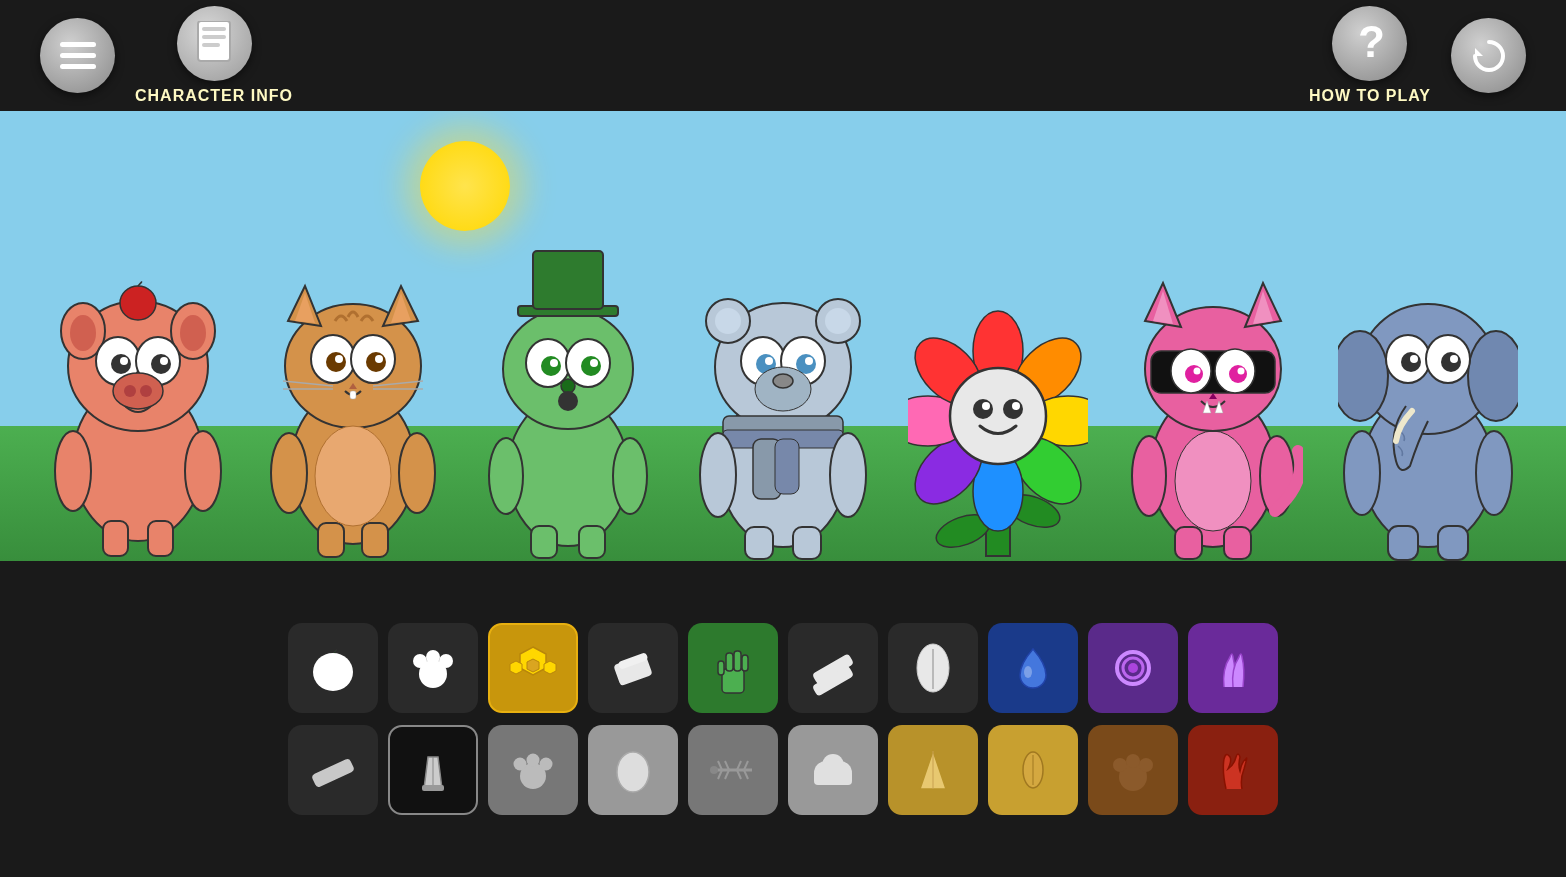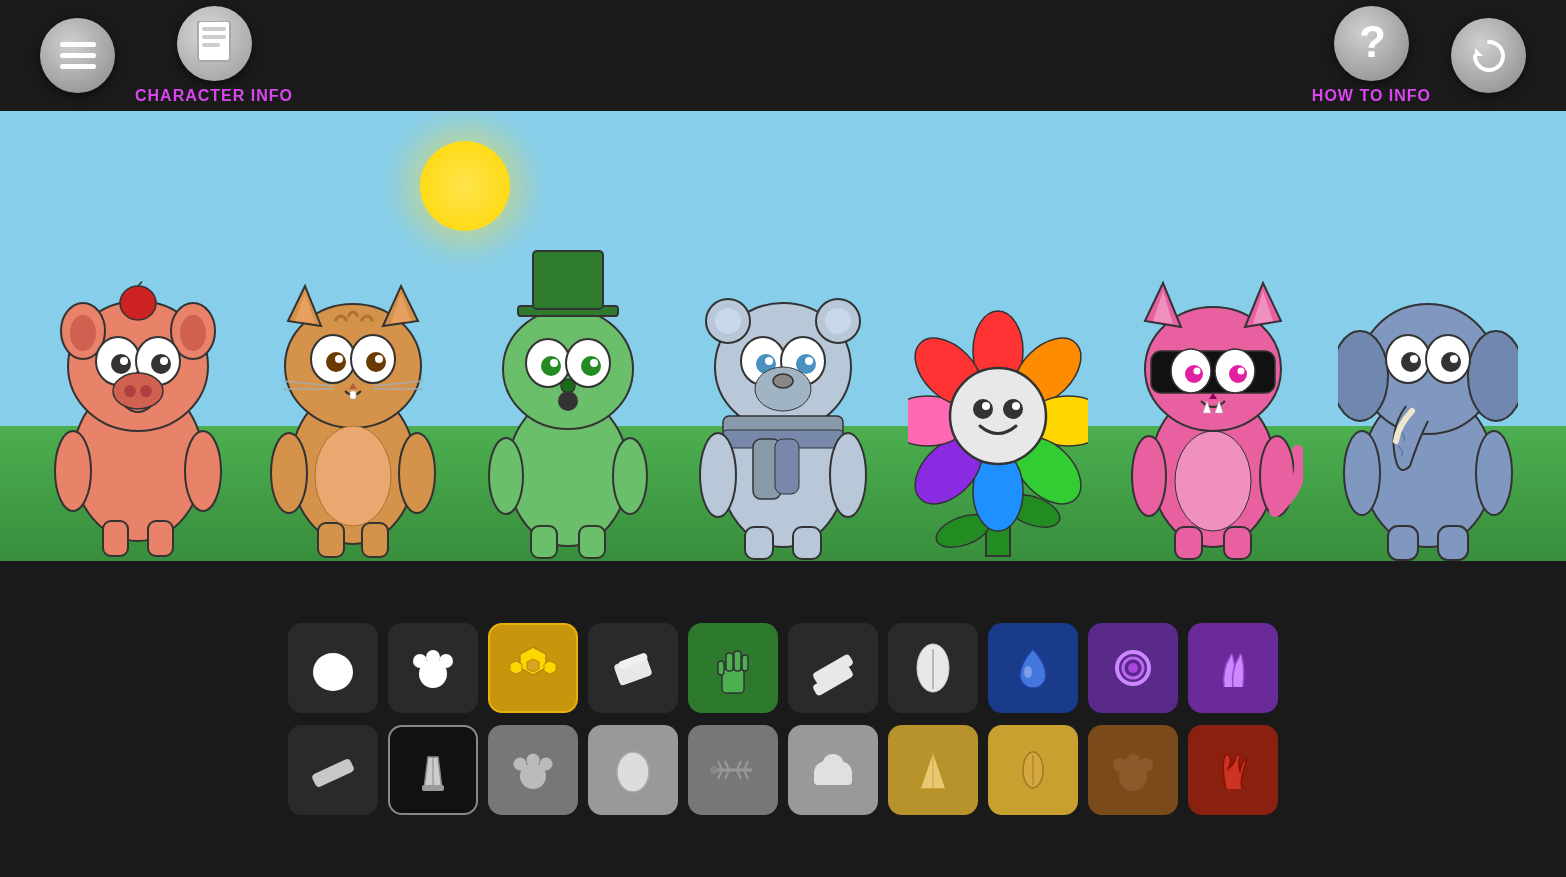--- a/index.html
+++ b/index.html
@@ -43,21 +43,21 @@
       cursor: pointer;
       border: none;
       box-shadow: 0 3px 8px rgba(0,0,0,0.5);
     }
 
     .circle-btn svg {
       fill: white;
     }
 
     .top-btn-label {
-      color: #d946ef;
+      color: #fef9c3;
       font-size: 16px;
       font-weight: bold;
       letter-spacing: 1px;
       text-align: center;
     }
 
     .top-left-group {
       display: flex;
       align-items: center;
       gap: 20px;
@@ -197,21 +197,21 @@
   </div>
 
   <div class="top-right-group">
 
     <div class="top-btn-group">
       <button class="circle-btn">
         <svg width="32" height="50" viewBox="0 0 32 50">
           <text x="4" y="38" font-size="44" font-weight="bold" fill="white">?</text>
         </svg>
       </button>
-      <span class="top-btn-label">HOW TO INFO</span>
+      <span class="top-btn-label">HOW TO PLAY</span>
     </div>
 
     <div class="top-btn-group">
       <button class="circle-btn">
         <svg width="40" height="40" viewBox="0 0 40 40">
           <path d="M20 6 A14 14 0 1 1 6 20" fill="none" stroke="white" stroke-width="4" stroke-linecap="round"></path>
           <polygon points="6,12 6,20 14,20" fill="white"></polygon>
         </svg>
       </button>
     </div>

